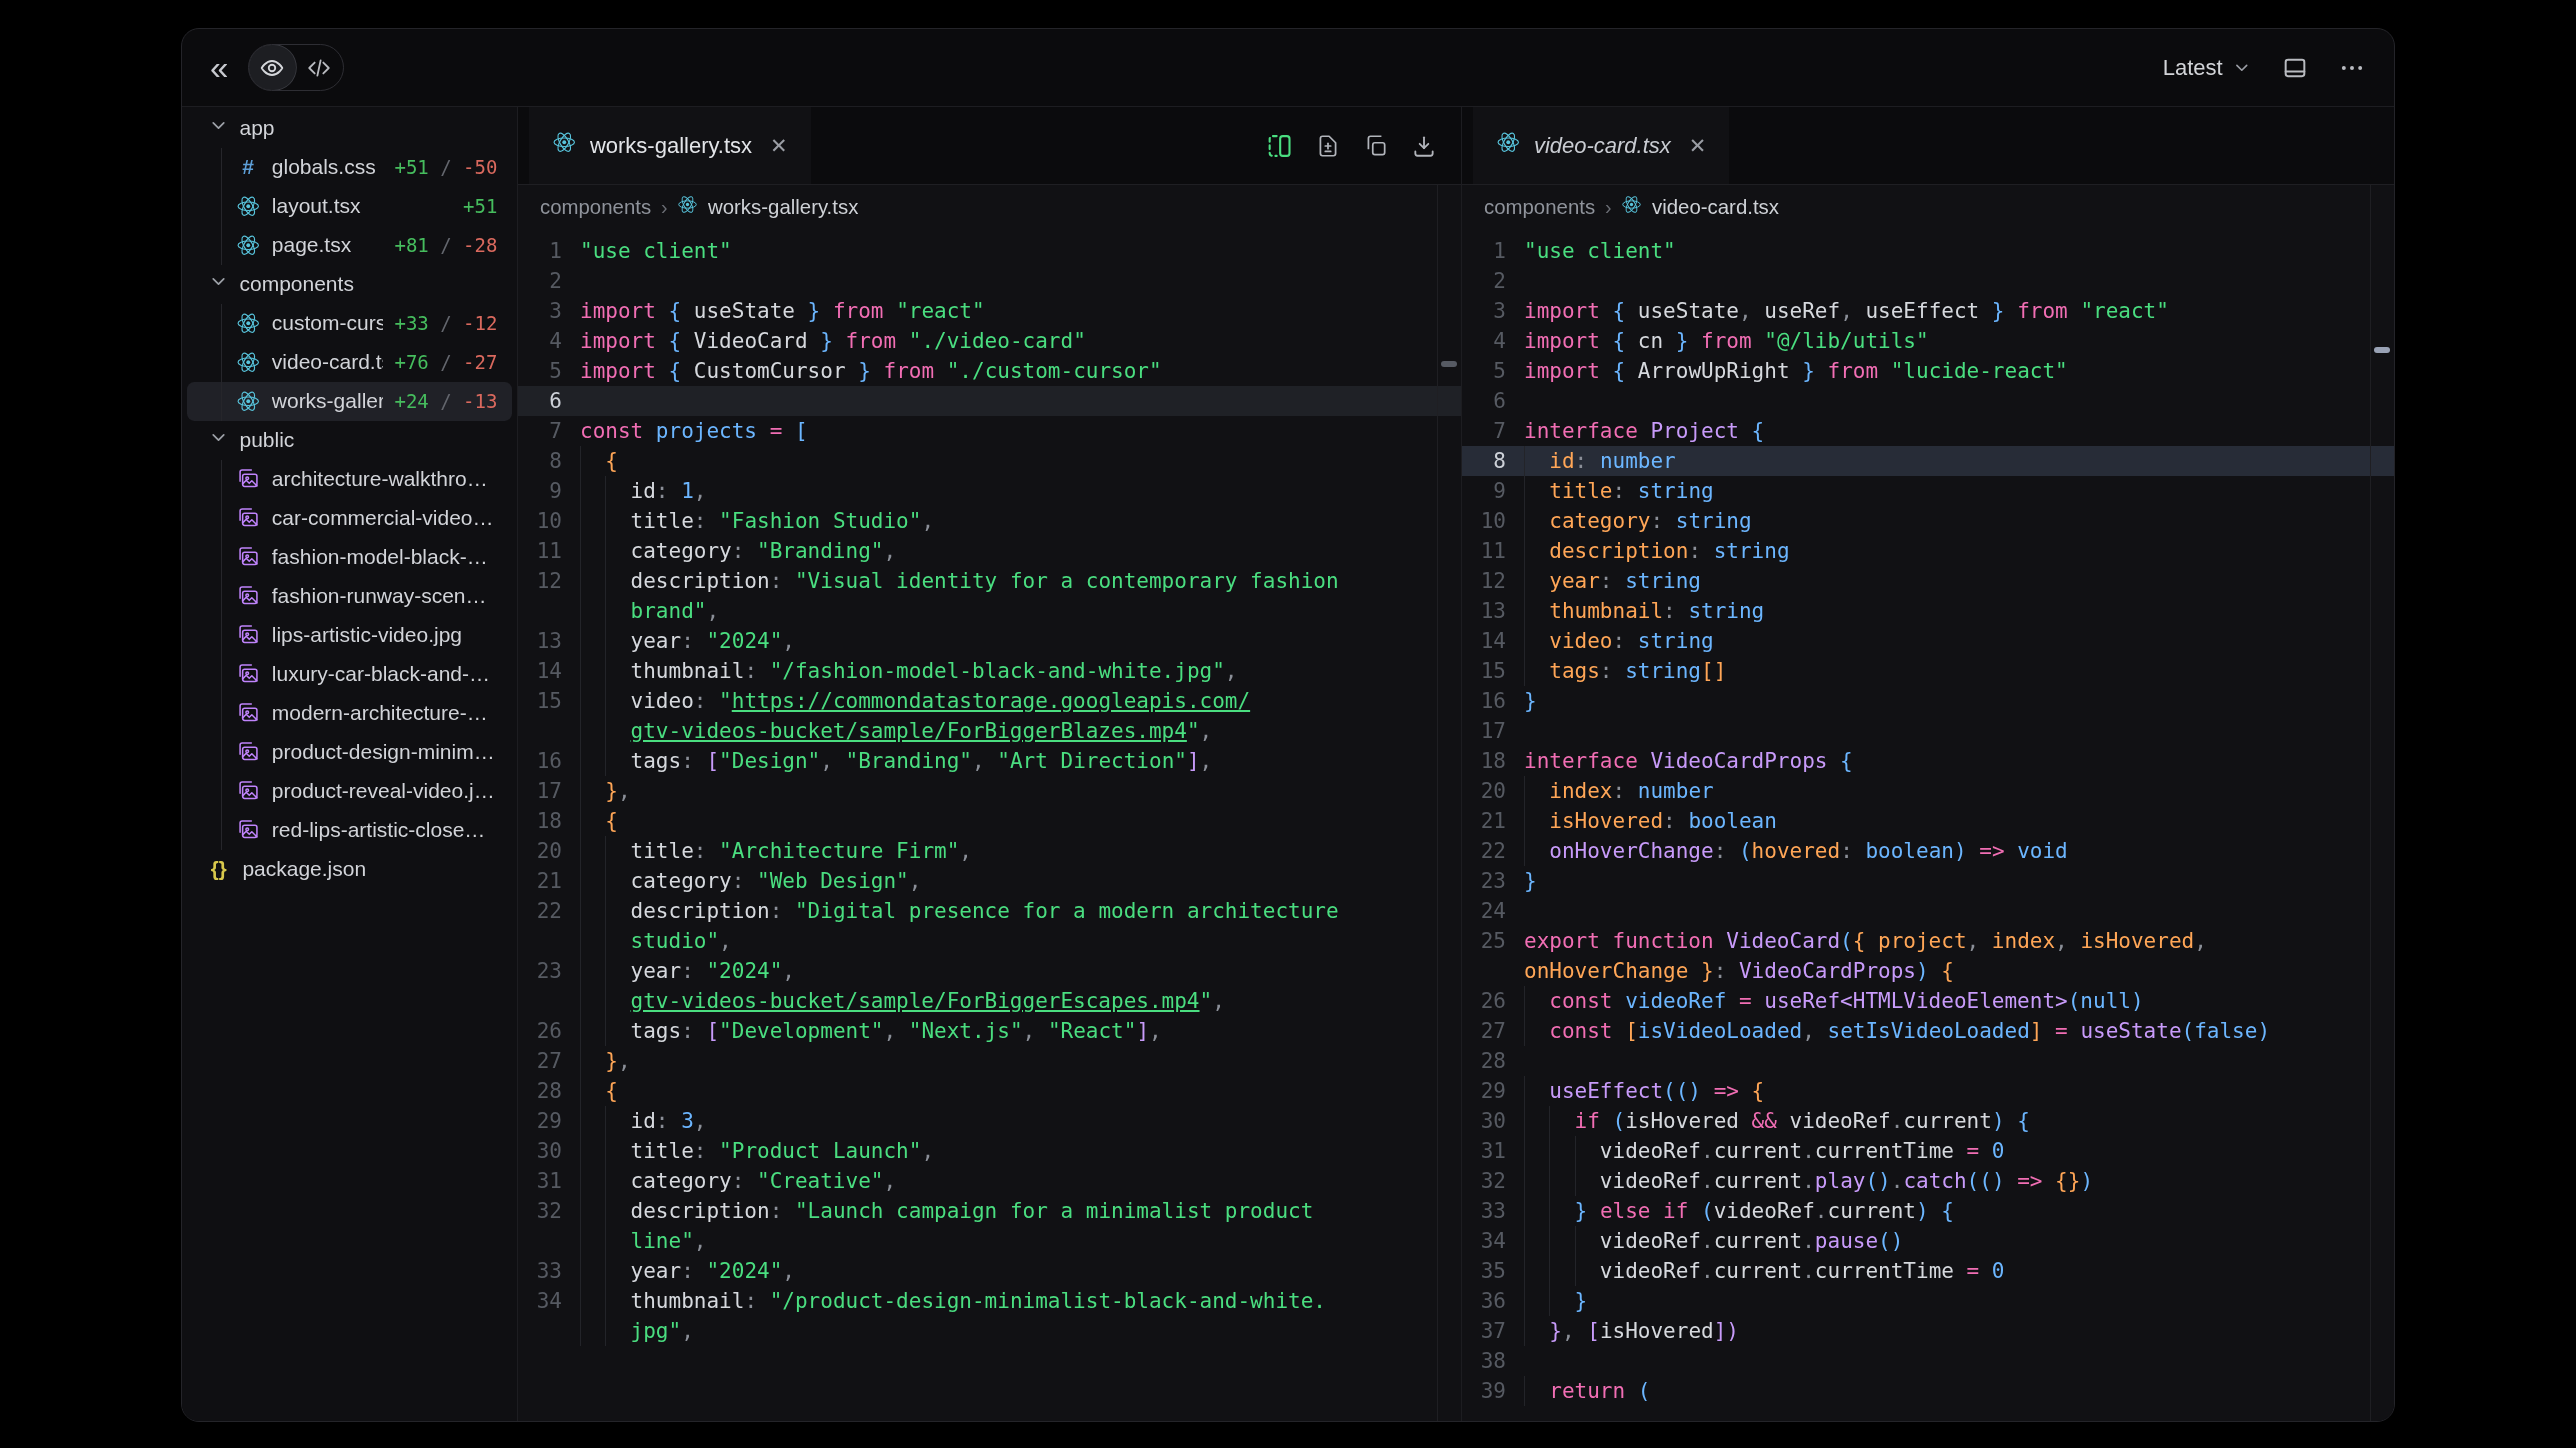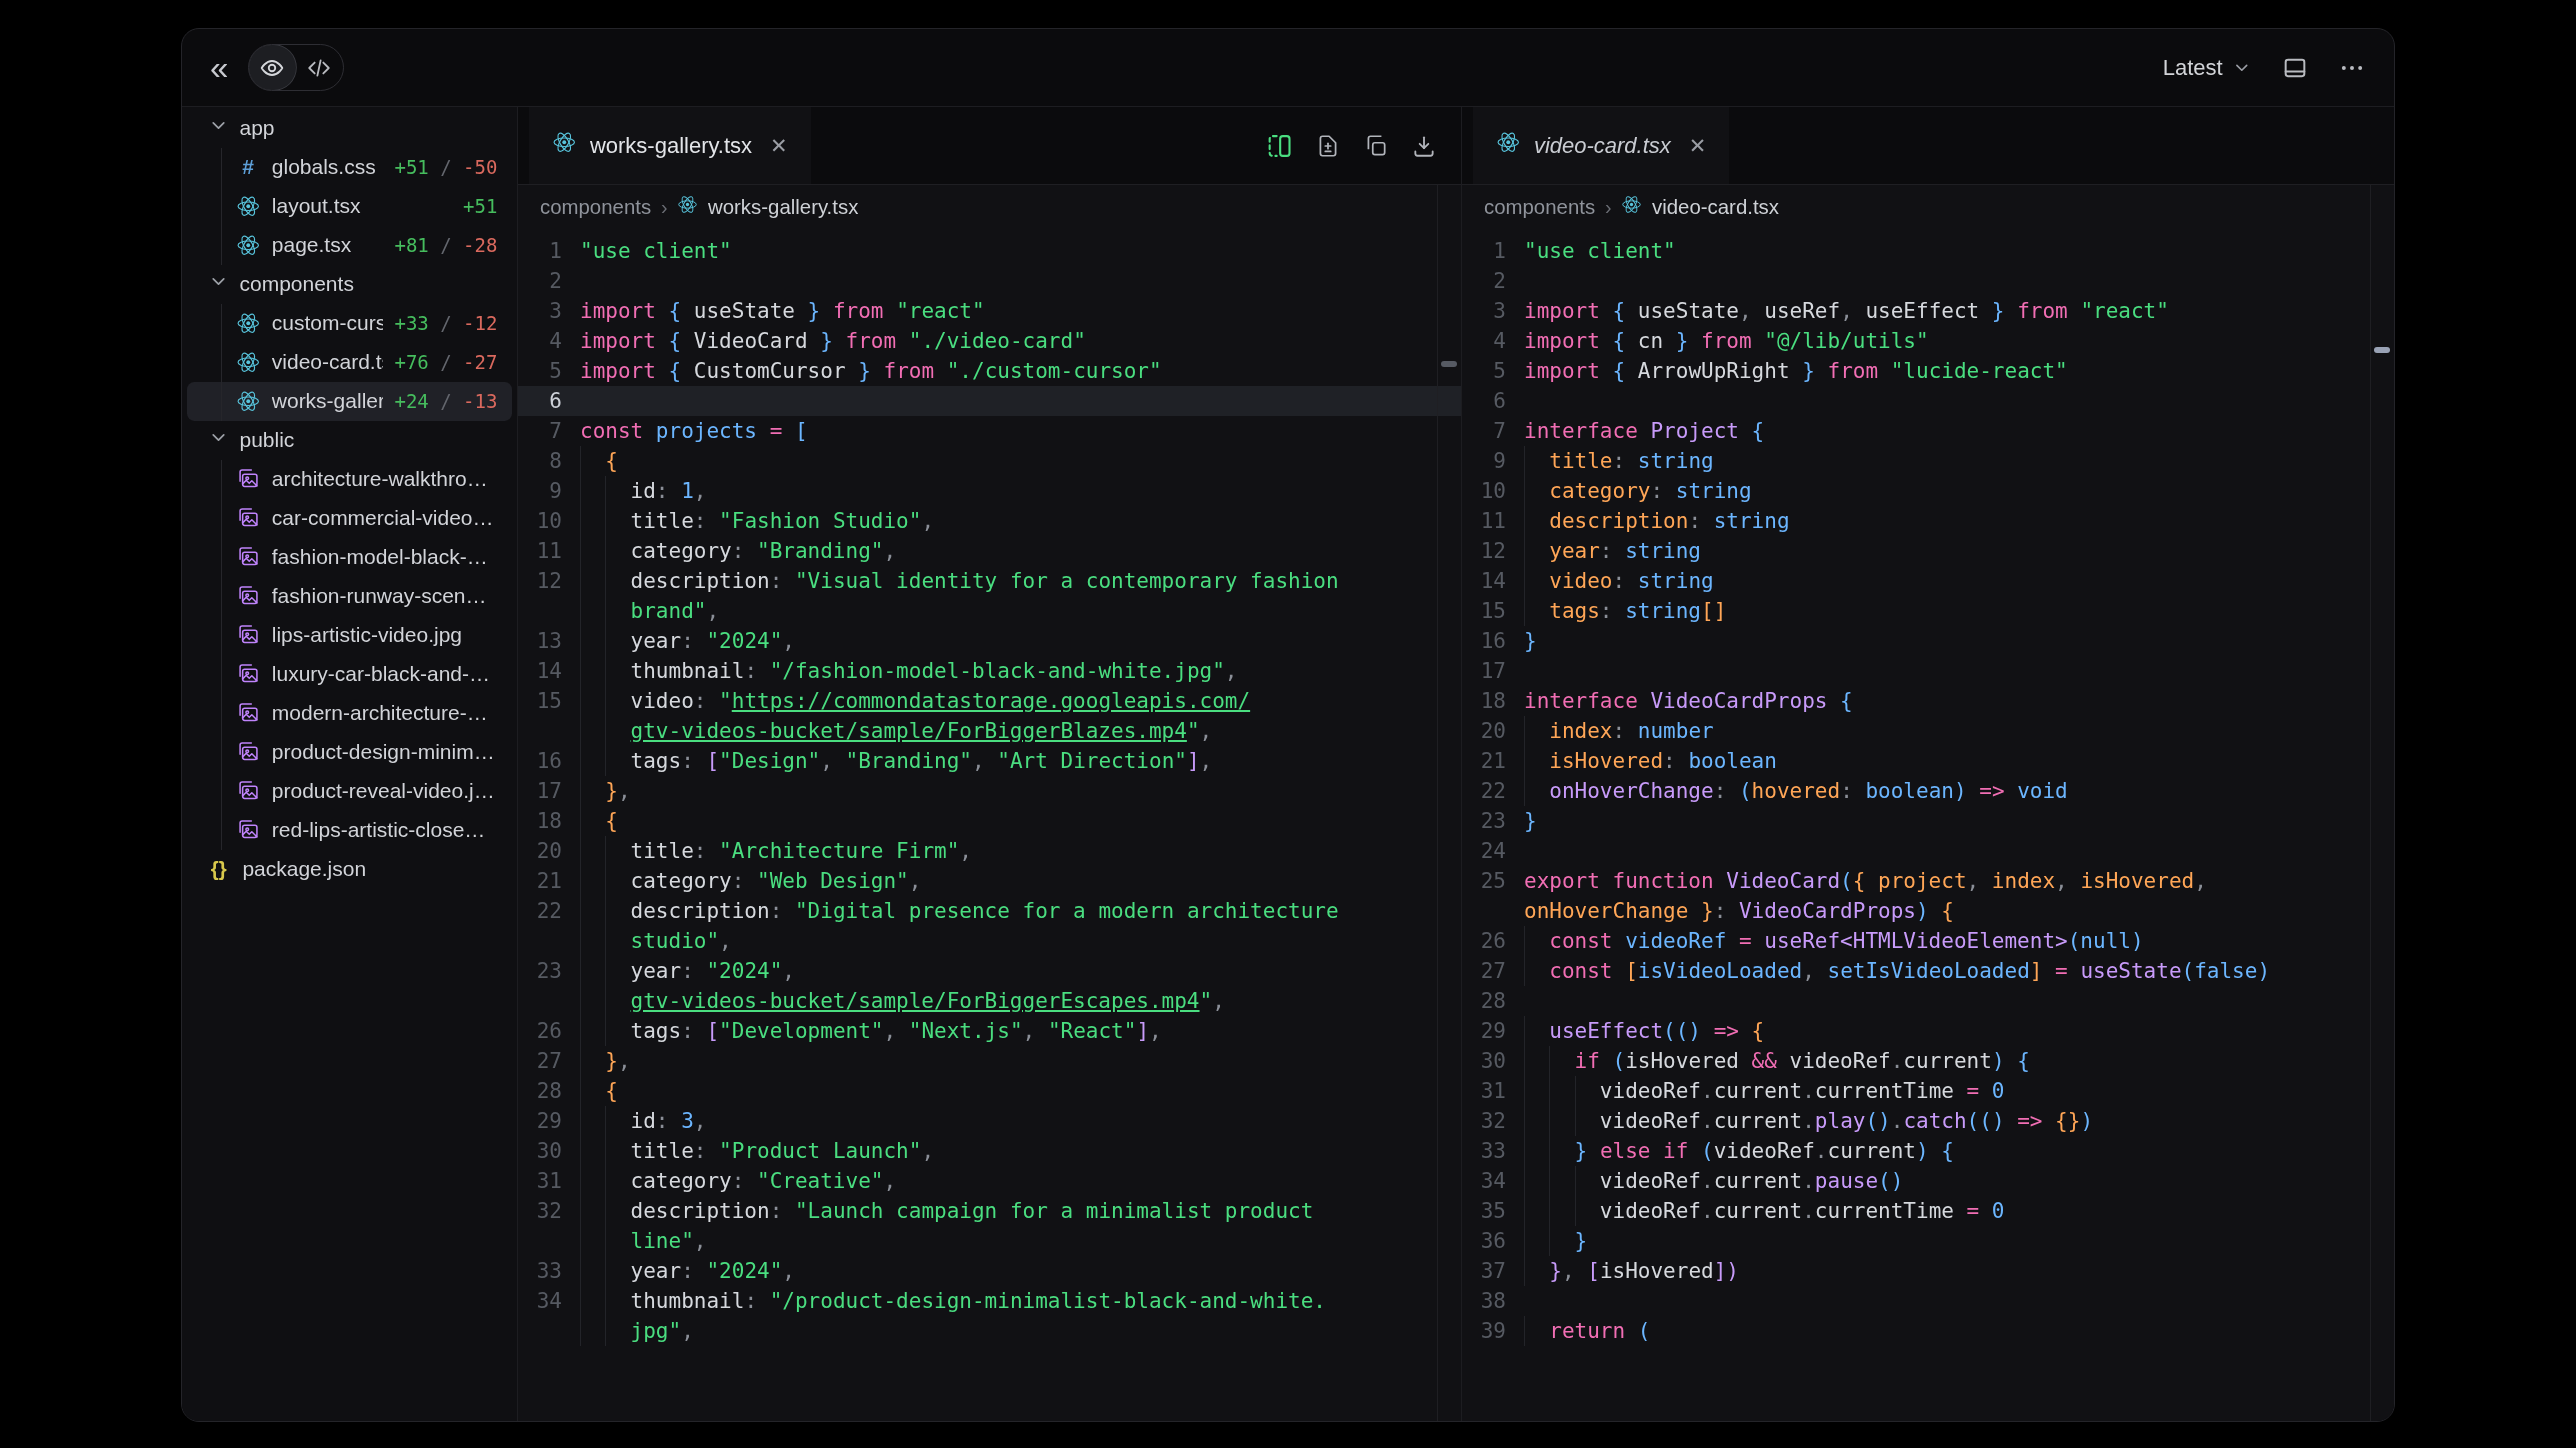--- a/index.html
+++ b/index.html
@@ -455,24 +455,26 @@
           <span class="crumb-file">video-card.tsx</span>
         </div>
         <div class="code" id="code1">
             <div class="line"><span class="gutter">1</span><span class="tk s">"use client"</span></div>
             <div class="line"><span class="gutter">2</span></div>
             <div class="line"><span class="gutter">3</span><span class="tk k">import </span><span class="tk bb">{</span><span class="tk p"> useState</span><span class="tk g">, </span><span class="tk p">useRef</span><span class="tk g">, </span><span class="tk p">useEffect </span><span class="tk bb">}</span><span class="tk k"> from </span><span class="tk s">"react"</span></div>
             <div class="line"><span class="gutter">4</span><span class="tk k">import </span><span class="tk bb">{</span><span class="tk p"> cn </span><span class="tk bb">}</span><span class="tk k"> from </span><span class="tk s">"@/lib/utils"</span></div>
             <div class="line"><span class="gutter">5</span><span class="tk k">import </span><span class="tk bb">{</span><span class="tk p"> ArrowUpRight </span><span class="tk bb">}</span><span class="tk k"> from </span><span class="tk s">"lucide-react"</span></div>
             <div class="line"><span class="gutter">6</span></div>
             <div class="line"><span class="gutter">7</span><span class="tk k">interface </span><span class="tk c">Project</span><span class="tk p"> </span><span class="tk bb">{</span></div>
+            <div class="line hlb"><span class="guide" style="left: calc(0ch + 62px);"></span><span class="gutter">8</span><span class="tk o">  id</span><span class="tk g">: </span><span class="tk t">number</span></div>
             <div class="line"><span class="guide" style="left: calc(0ch + 62px);"></span><span class="gutter">9</span><span class="tk o">  title</span><span class="tk g">: </span><span class="tk t">string</span></div>
             <div class="line"><span class="guide" style="left: calc(0ch + 62px);"></span><span class="gutter">10</span><span class="tk o">  category</span><span class="tk g">: </span><span class="tk t">string</span></div>
             <div class="line"><span class="guide" style="left: calc(0ch + 62px);"></span><span class="gutter">11</span><span class="tk o">  description</span><span class="tk g">: </span><span class="tk t">string</span></div>
             <div class="line"><span class="guide" style="left: calc(0ch + 62px);"></span><span class="gutter">12</span><span class="tk o">  year</span><span class="tk g">: </span><span class="tk t">string</span></div>
+            <div class="line"><span class="guide" style="left: calc(0ch + 62px);"></span><span class="gutter">13</span><span class="tk o">  thumbnail</span><span class="tk g">: </span><span class="tk t">string</span></div>
             <div class="line"><span class="guide" style="left: calc(0ch + 62px);"></span><span class="gutter">14</span><span class="tk o">  video</span><span class="tk g">: </span><span class="tk t">string</span></div>
             <div class="line"><span class="guide" style="left: calc(0ch + 62px);"></span><span class="gutter">15</span><span class="tk o">  tags</span><span class="tk g">: </span><span class="tk t">string</span><span class="tk ob">[]</span></div>
             <div class="line"><span class="gutter">16</span><span class="tk bb">}</span></div>
             <div class="line"><span class="gutter">17</span></div>
             <div class="line"><span class="gutter">18</span><span class="tk k">interface </span><span class="tk c">VideoCardProps</span><span class="tk p"> </span><span class="tk bb">{</span></div>
             <div class="line"><span class="guide" style="left: calc(0ch + 62px);"></span><span class="gutter">20</span><span class="tk o">  index</span><span class="tk g">: </span><span class="tk t">number</span></div>
             <div class="line"><span class="guide" style="left: calc(0ch + 62px);"></span><span class="gutter">21</span><span class="tk o">  isHovered</span><span class="tk g">: </span><span class="tk t">boolean</span></div>
             <div class="line"><span class="guide" style="left: calc(0ch + 62px);"></span><span class="gutter">22</span><span class="tk c">  onHoverChange</span><span class="tk g">: </span><span class="tk bb">(</span><span class="tk o">hovered</span><span class="tk g">: </span><span class="tk t">boolean</span><span class="tk bb">)</span><span class="tk k"> =&gt; </span><span class="tk t">void</span></div>
             <div class="line"><span class="gutter">23</span><span class="tk bb">}</span></div>
             <div class="line"><span class="gutter">24</span></div>

